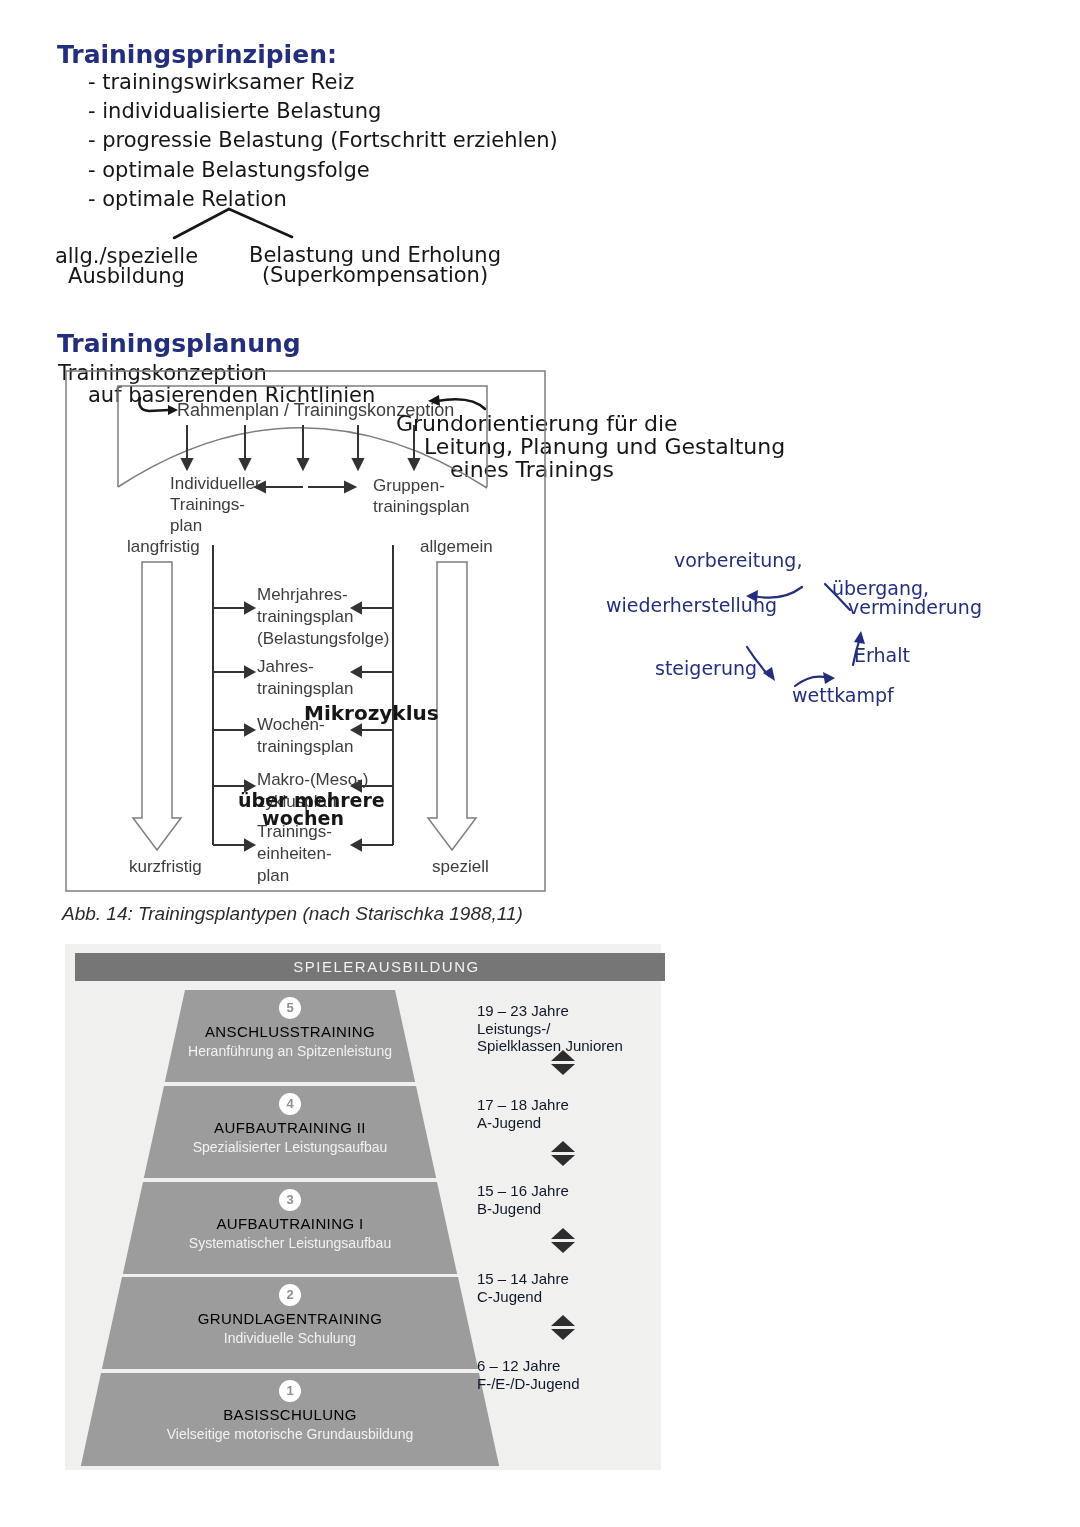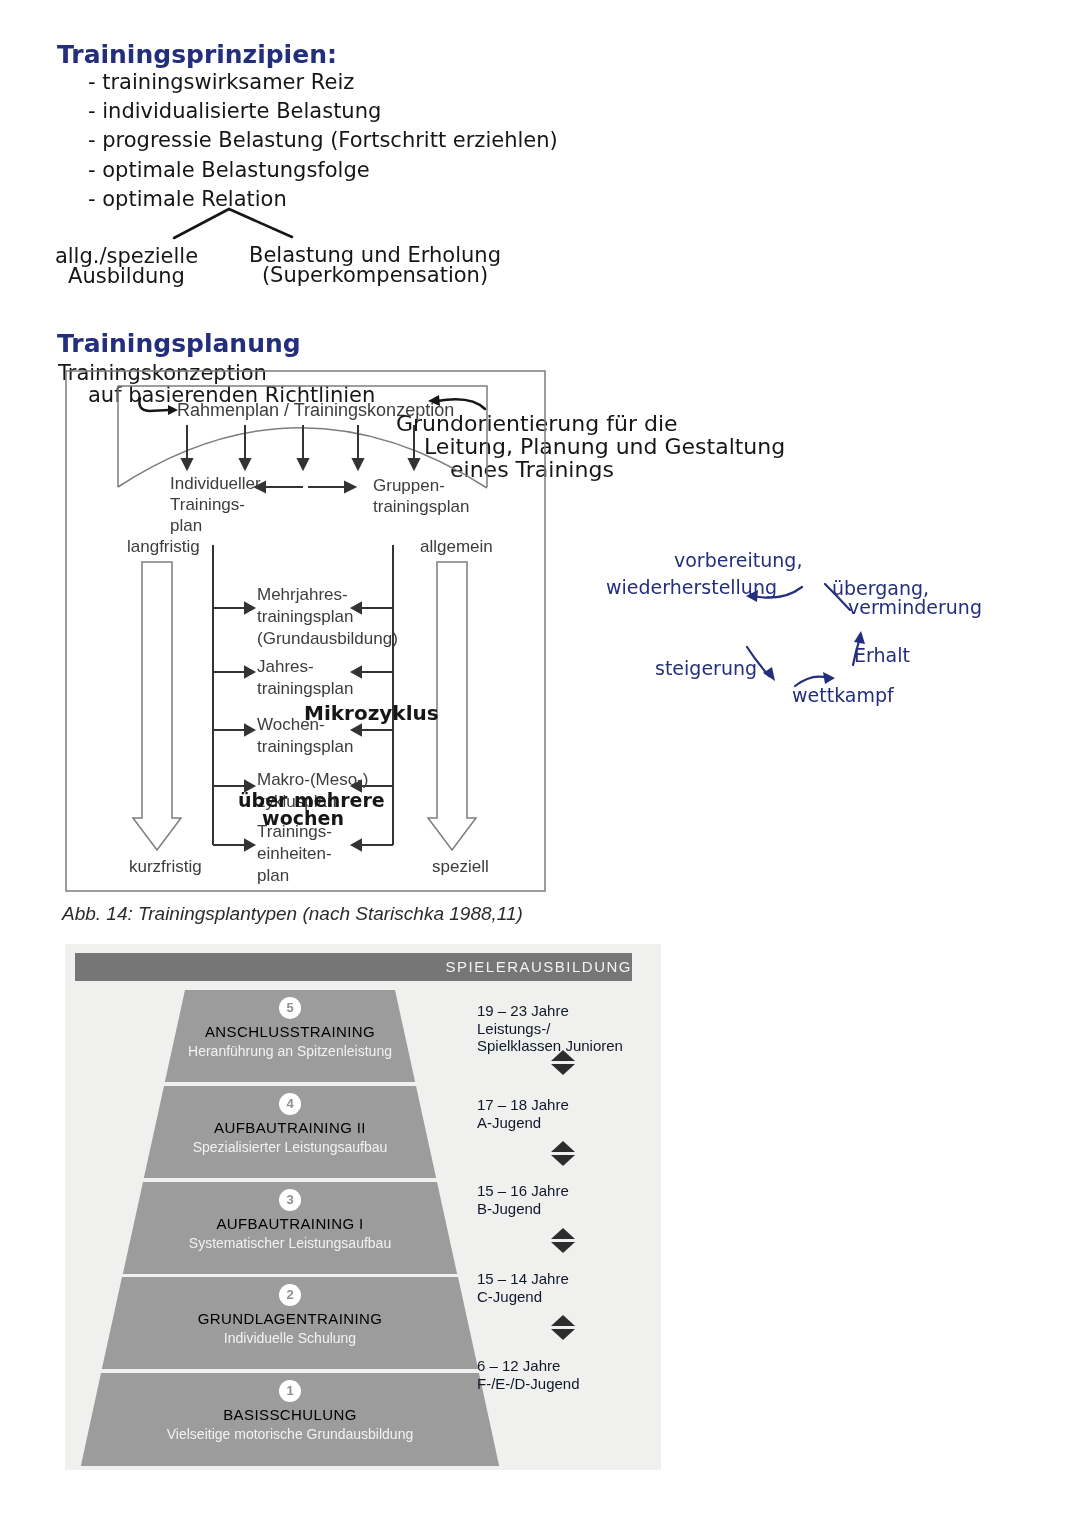--- a/index.html
+++ b/index.html
@@ -10,21 +10,21 @@
   .hb{font-family:"DejaVu Sans",sans-serif;color:#232e7d;}
   
   .hk{font-family:"DejaVu Sans",sans-serif;color:#161616;}
   
   .pr{font-family:"Liberation Sans",sans-serif;color:#3d3d3d;}
   .block span{display:block;}
   .center{text-align:center;}
   
   .panel{position:absolute;left:65px;top:944px;width:596px;height:526px;background:#f0f0ef;}
   .bar{position:absolute;left:10px;top:9px;width:557px;height:28px;background:#767676;
-       color:#f2f2f2;font-size:15px;letter-spacing:1.5px;text-align:right;line-height:28px;}
+       color:#f2f2f2;font-size:15px;letter-spacing:1.5px;text-align:center;line-height:28px;padding-left:33px;}
   .lvl{position:absolute;left:0;width:420px;height:92px;background:#9c9c9c;
        display:flex;flex-direction:column;align-items:center;justify-content:flex-start;
        padding-top:7px;box-sizing:border-box;}
   .badge{width:22px;height:22px;border-radius:50%;background:#ffffff;color:#8f8f8f;
          font-size:13px;font-weight:bold;text-align:center;line-height:22px;margin-bottom:3px;}
   .lvl-name{color:#000000;font-size:15px;letter-spacing:.4px;line-height:20px;}
   .lvl-desc{color:#f2f2f2;font-size:14px;line-height:19px;}
   .age{position:absolute;left:412px;width:170px;text-align:left;color:#0f172a;
        font-size:15px;line-height:17.5px;}
   .diamond{position:absolute;left:486px;width:24px;}
@@ -147,21 +147,21 @@
   </div>
 
   <div class="abs pr" style="left:127px;top:537px;font-size:17px;">langfristig</div>
   <div class="abs pr" style="left:420px;top:537px;font-size:17px;">allgemein</div>
   <div class="abs pr" style="left:129px;top:857px;font-size:17px;">kurzfristig</div>
   <div class="abs pr" style="left:432px;top:857px;font-size:17px;">speziell</div>
 
   <div class="abs pr block" style="left:257px;top:584px;font-size:17px;line-height:22px;">
     <span>Mehrjahres-</span>
     <span>trainingsplan</span>
-    <span>(Grundausbildung)</span>
+    <span>(Belastungsfolge)</span>
   </div>
   <div class="abs pr block" style="left:257px;top:656px;font-size:17px;line-height:22px;">
     <span>Jahres-</span>
     <span>trainingsplan</span>
   </div>
   <div class="abs pr block" style="left:257px;top:714px;font-size:17px;line-height:22px;">
     <span>Wochen-</span>
     <span>trainingsplan</span>
   </div>
   <div class="abs pr block" style="left:257px;top:769px;font-size:17px;line-height:22px;">
@@ -191,21 +191,21 @@
       <path d="M205,158 Q222,145 238,150"></path>
     </g>
     <g fill="#232e7d">
       <polygon points="168,62 167,74 156,68"></polygon>
       <polygon points="264,114 275,116 271,103"></polygon>
       <polygon points="173,145 182,139 185,153"></polygon>
       <polygon points="233,144 235,156 245,150"></polygon>
     </g>
   </svg>
   <div class="abs hb" style="left:674px;top:549px;font-size:19px;">vorbereitung,</div>
-  <div class="abs hb" style="left:606px;top:576px;font-size:19px;">wiederherstellung</div>
+  <div class="abs hb" style="left:606px;top:594px;font-size:19px;">wiederherstellung</div>
   <div class="abs hb" style="left:832px;top:577px;font-size:19px;">übergang,</div>
   <div class="abs hb" style="left:848px;top:596px;font-size:19px;">verminderung</div>
   <div class="abs hb" style="left:655px;top:657px;font-size:19px;">steigerung</div>
   <div class="abs hb" style="left:854px;top:644px;font-size:19px;">Erhalt</div>
   <div class="abs hb" style="left:792px;top:684px;font-size:19px;">wettkampf</div>
 
   <div class="panel">
     <div class="bar">SPIELERAUSBILDUNG</div>
 
     <div style="position:absolute;left:15px;top:46px;width:420px;height:476px;">

